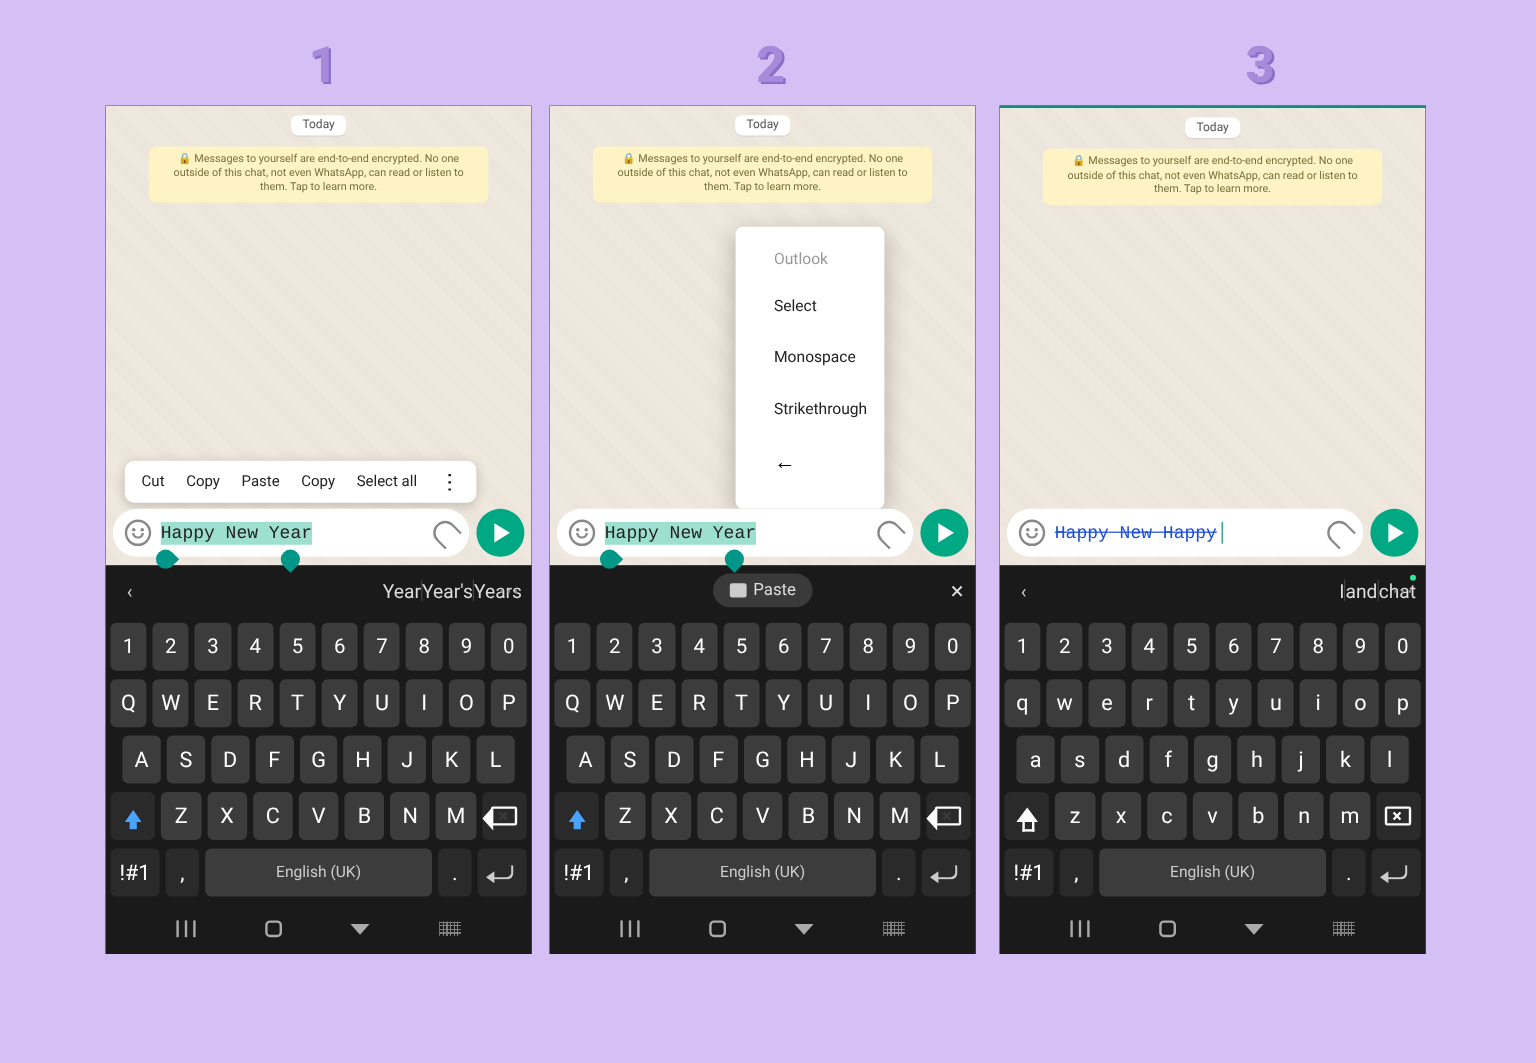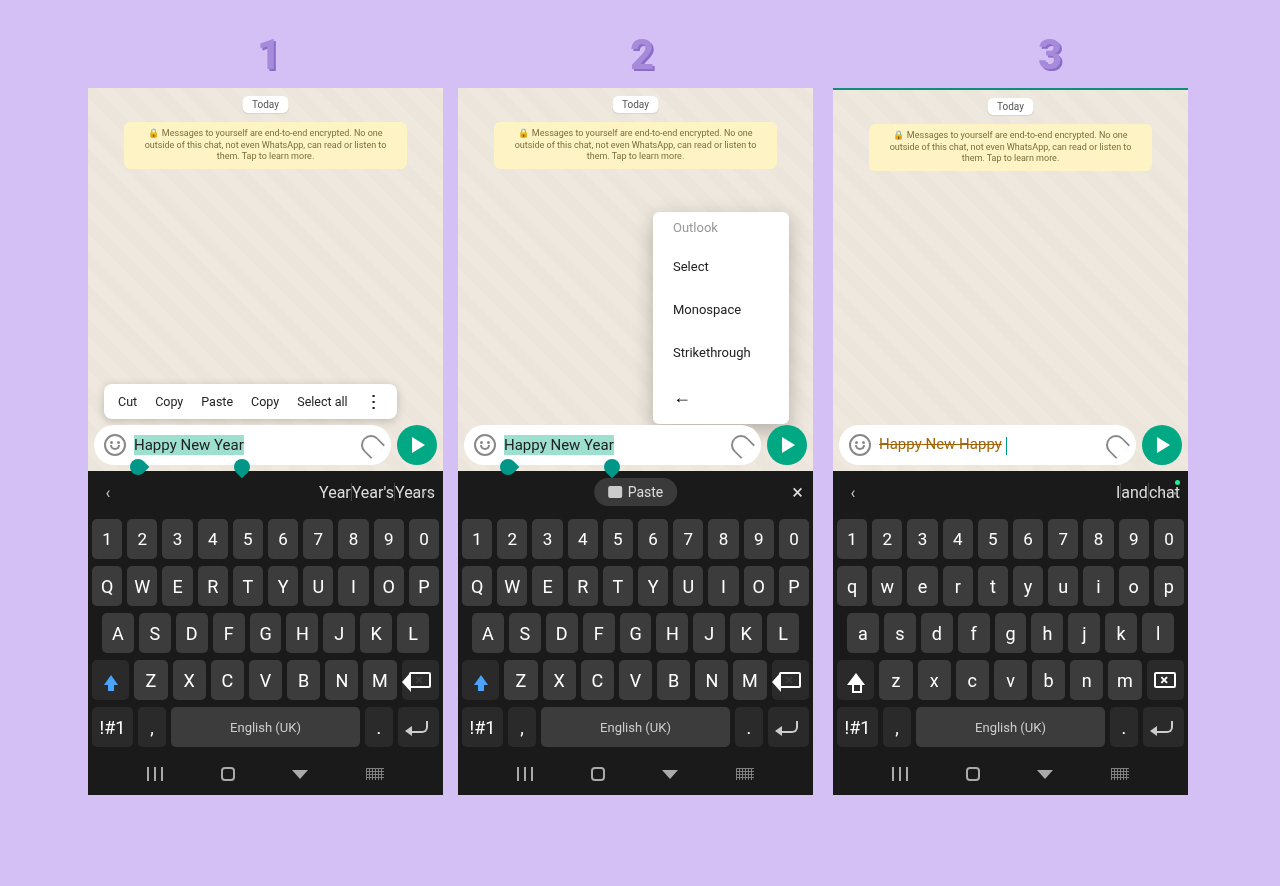--- a/index.html
+++ b/index.html
@@ -65,22 +65,23 @@
     color: #7a6f3a;
     line-height: 1.3;
   }
   .input-row {
     position: absolute;
     bottom: 6px;
     left: 6px;
     right: 6px;
     height: 42px;
     display: flex;
-    align-items: flex-end;
+    align-items: center;
     gap: 6px;
+    font-family: Liberation Mono, monospace;
   }
   .input-pill {
     flex: 1;
     height: 40px;
     background: #fff;
     border-radius: 20px;
     display: flex;
     align-items: center;
     padding: 0 10px;
     position: relative;
@@ -103,21 +104,21 @@
     font-size: 15px;
     color: #222;
     white-space: nowrap;
   }
   .msg-text .highlighted {
     background: #9ee0cf;
     padding: 1px 0;
   }
   .msg-text .strike {
     text-decoration: line-through;
-    color: #a16207;
+    color: #1d4ed8;
   }
   .text-cursor {
     display:inline-block;
     width:1px; height:18px;
     background:#009688;
     vertical-align:middle;
     margin-left:4px;
   }
   .sel-handle {
     position: absolute;
@@ -161,24 +162,23 @@
     gap: 18px;
     font-size: 12.5px;
     color: #222;
   }
   .ctx-more { font-size: 18px; line-height: 0.5; letter-spacing:-1px; transform:rotate(90deg); }
   .fmt-menu {
     position: absolute;
     background: #fff;
     border-radius: 6px;
     box-shadow: 0 6px 20px rgba(0,0,0,0.25);
-    padding: 4px;
-    width: 136px;
+    padding: 16px;
+    width: 124px;
     overflow:hidden;
-    margin-left:40px;
   }
   .fmt-item {
     padding: 14px 16px;
     font-size: 13px;
     color: #222;
   }
   .fmt-item.cut { color:#999; padding-top:4px; padding-bottom:10px; }
   .fmt-back { padding: 12px 16px; font-size:18px; }
   .keyboard {
     width: 100%;

